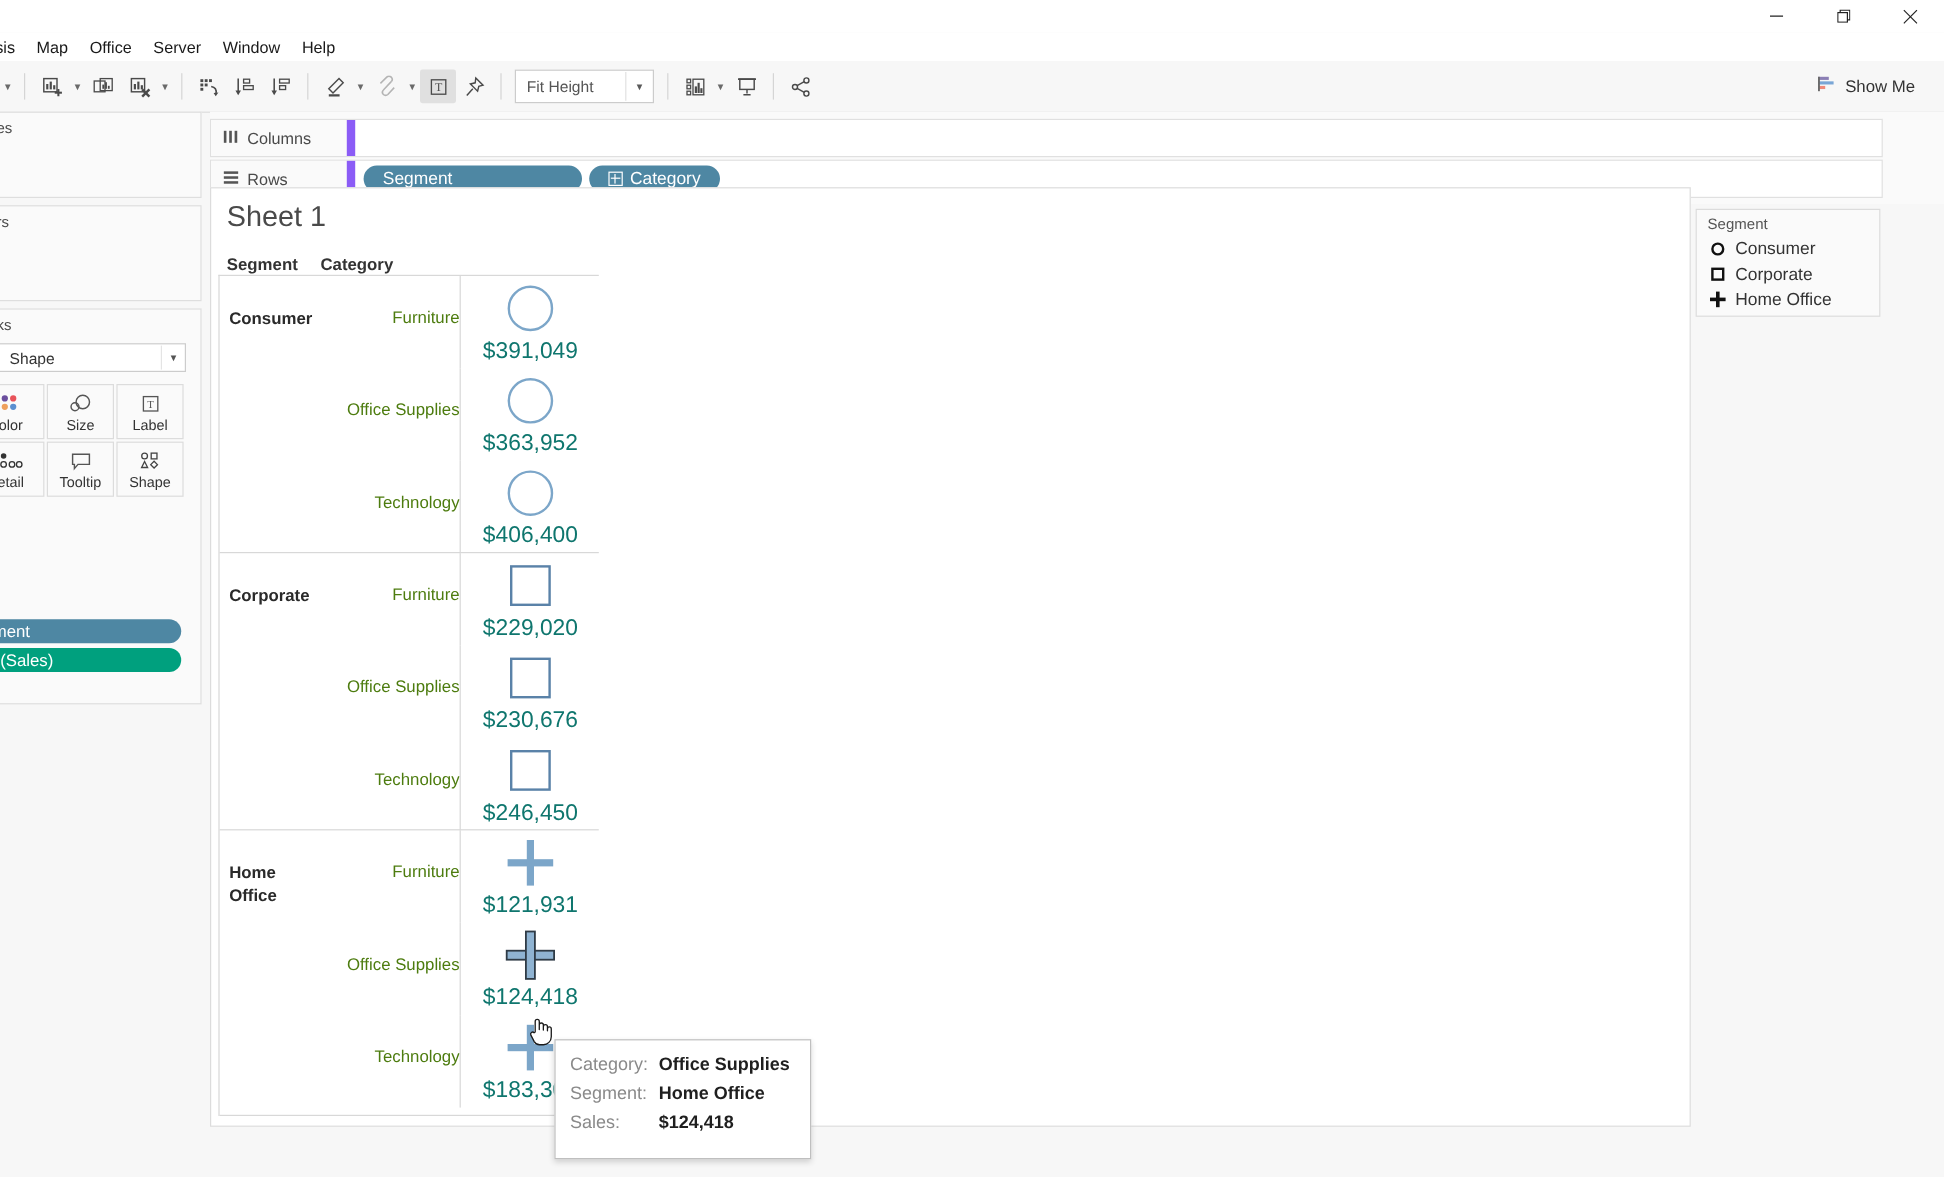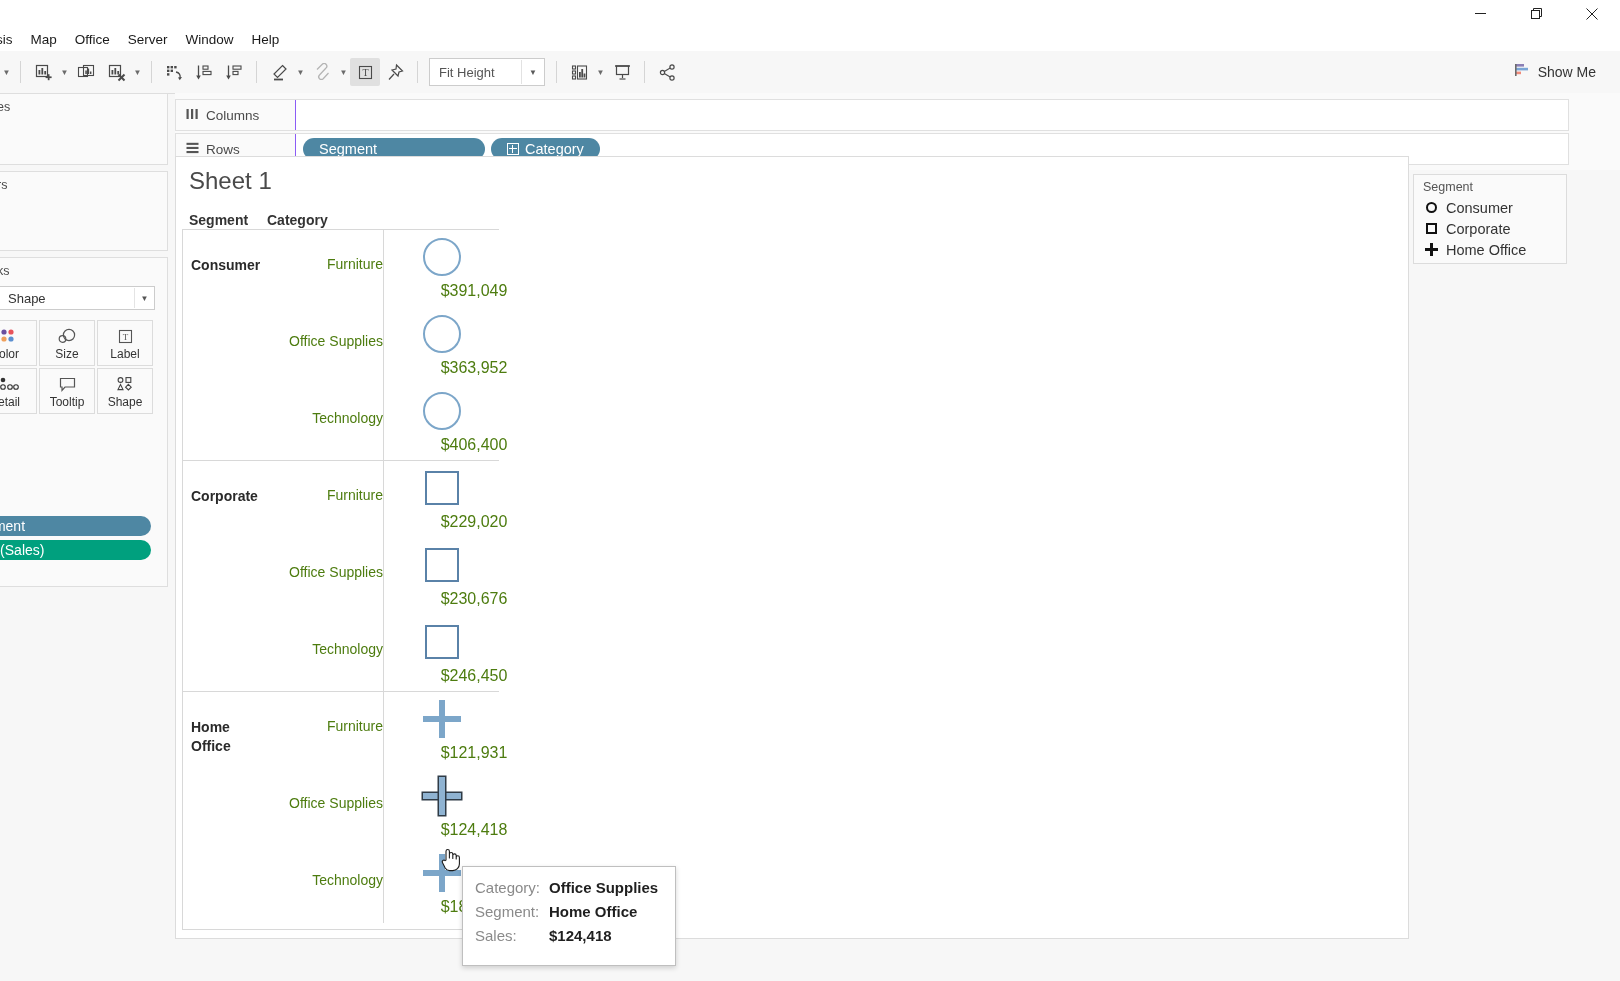--- a/index.html
+++ b/index.html
@@ -128,21 +128,21 @@
   }
   .pill.dim { left: -46px; width: 206px; top: 258px; background: #4e87a3; }
   .pill.meas { left: -46px; width: 206px; top: 282px; background: #00a07e; }
 
   
   .shelves { position: absolute; left: 175px; top: 93px; width: 1445px; height: 77px; background: #fafafa; }
   .shelf { position: absolute; left: 0; width: 1392px; height: 30px; border: 1px solid #e0e0e0; background: #ffffff; display: flex; }
   #shelf-cols { top: 6px; }
   #shelf-rows { top: 40px; }
   .shelf-label {
-    width: 120px; height: 30px; background: #fafafa; border-right: 1px solid #8b5cf6;
+    width: 120px; height: 30px; background: #fafafa; border-right: 7px solid #8b5cf6;
     display: flex; align-items: center; gap: 7px; padding-left: 10px;
     font-size: 13.5px; color: #4a4a4a; box-sizing: border-box;
   }
   .shelf-drop { flex: 1; display: flex; align-items: center; gap: 6px; padding-left: 7px; }
   .spill {
     height: 22px; border-radius: 11px; background: #4e87a3;
     display: flex; align-items: center; gap: 6px; padding: 0 16px;
     color: #fff; font-size: 14.5px; white-space: nowrap;
   }
   .spill.wide { width: 150px; justify-content: flex-start; }
@@ -183,21 +183,21 @@
   .markcol {
     position: absolute; left: 200px; width: 116px; height: 100%;
     border-left: 1px solid #d8d8d8;
   }
   .mark {
     position: absolute; left: 50%; transform: translateX(-50%);
     top: 8px;
   }
   .mlabel {
     position: absolute; left: 50%; transform: translateX(-50%);
-    top: 52px; font-size: 16px; color: #4d7c0f; white-space: nowrap; margin-left: 32px;
+    top: 52px; font-size: 19px; color: #0f766e; white-space: nowrap;
   }
 
   
   .sh-circle {
     width: 38px; height: 38px; border-radius: 50%;
     border: 2.5px solid #7ca6c9; box-sizing: border-box;
   }
   .sh-square {
     width: 34px; height: 34px; margin-top: 2px;
     border: 2.5px solid #5a82a8; box-sizing: border-box;

